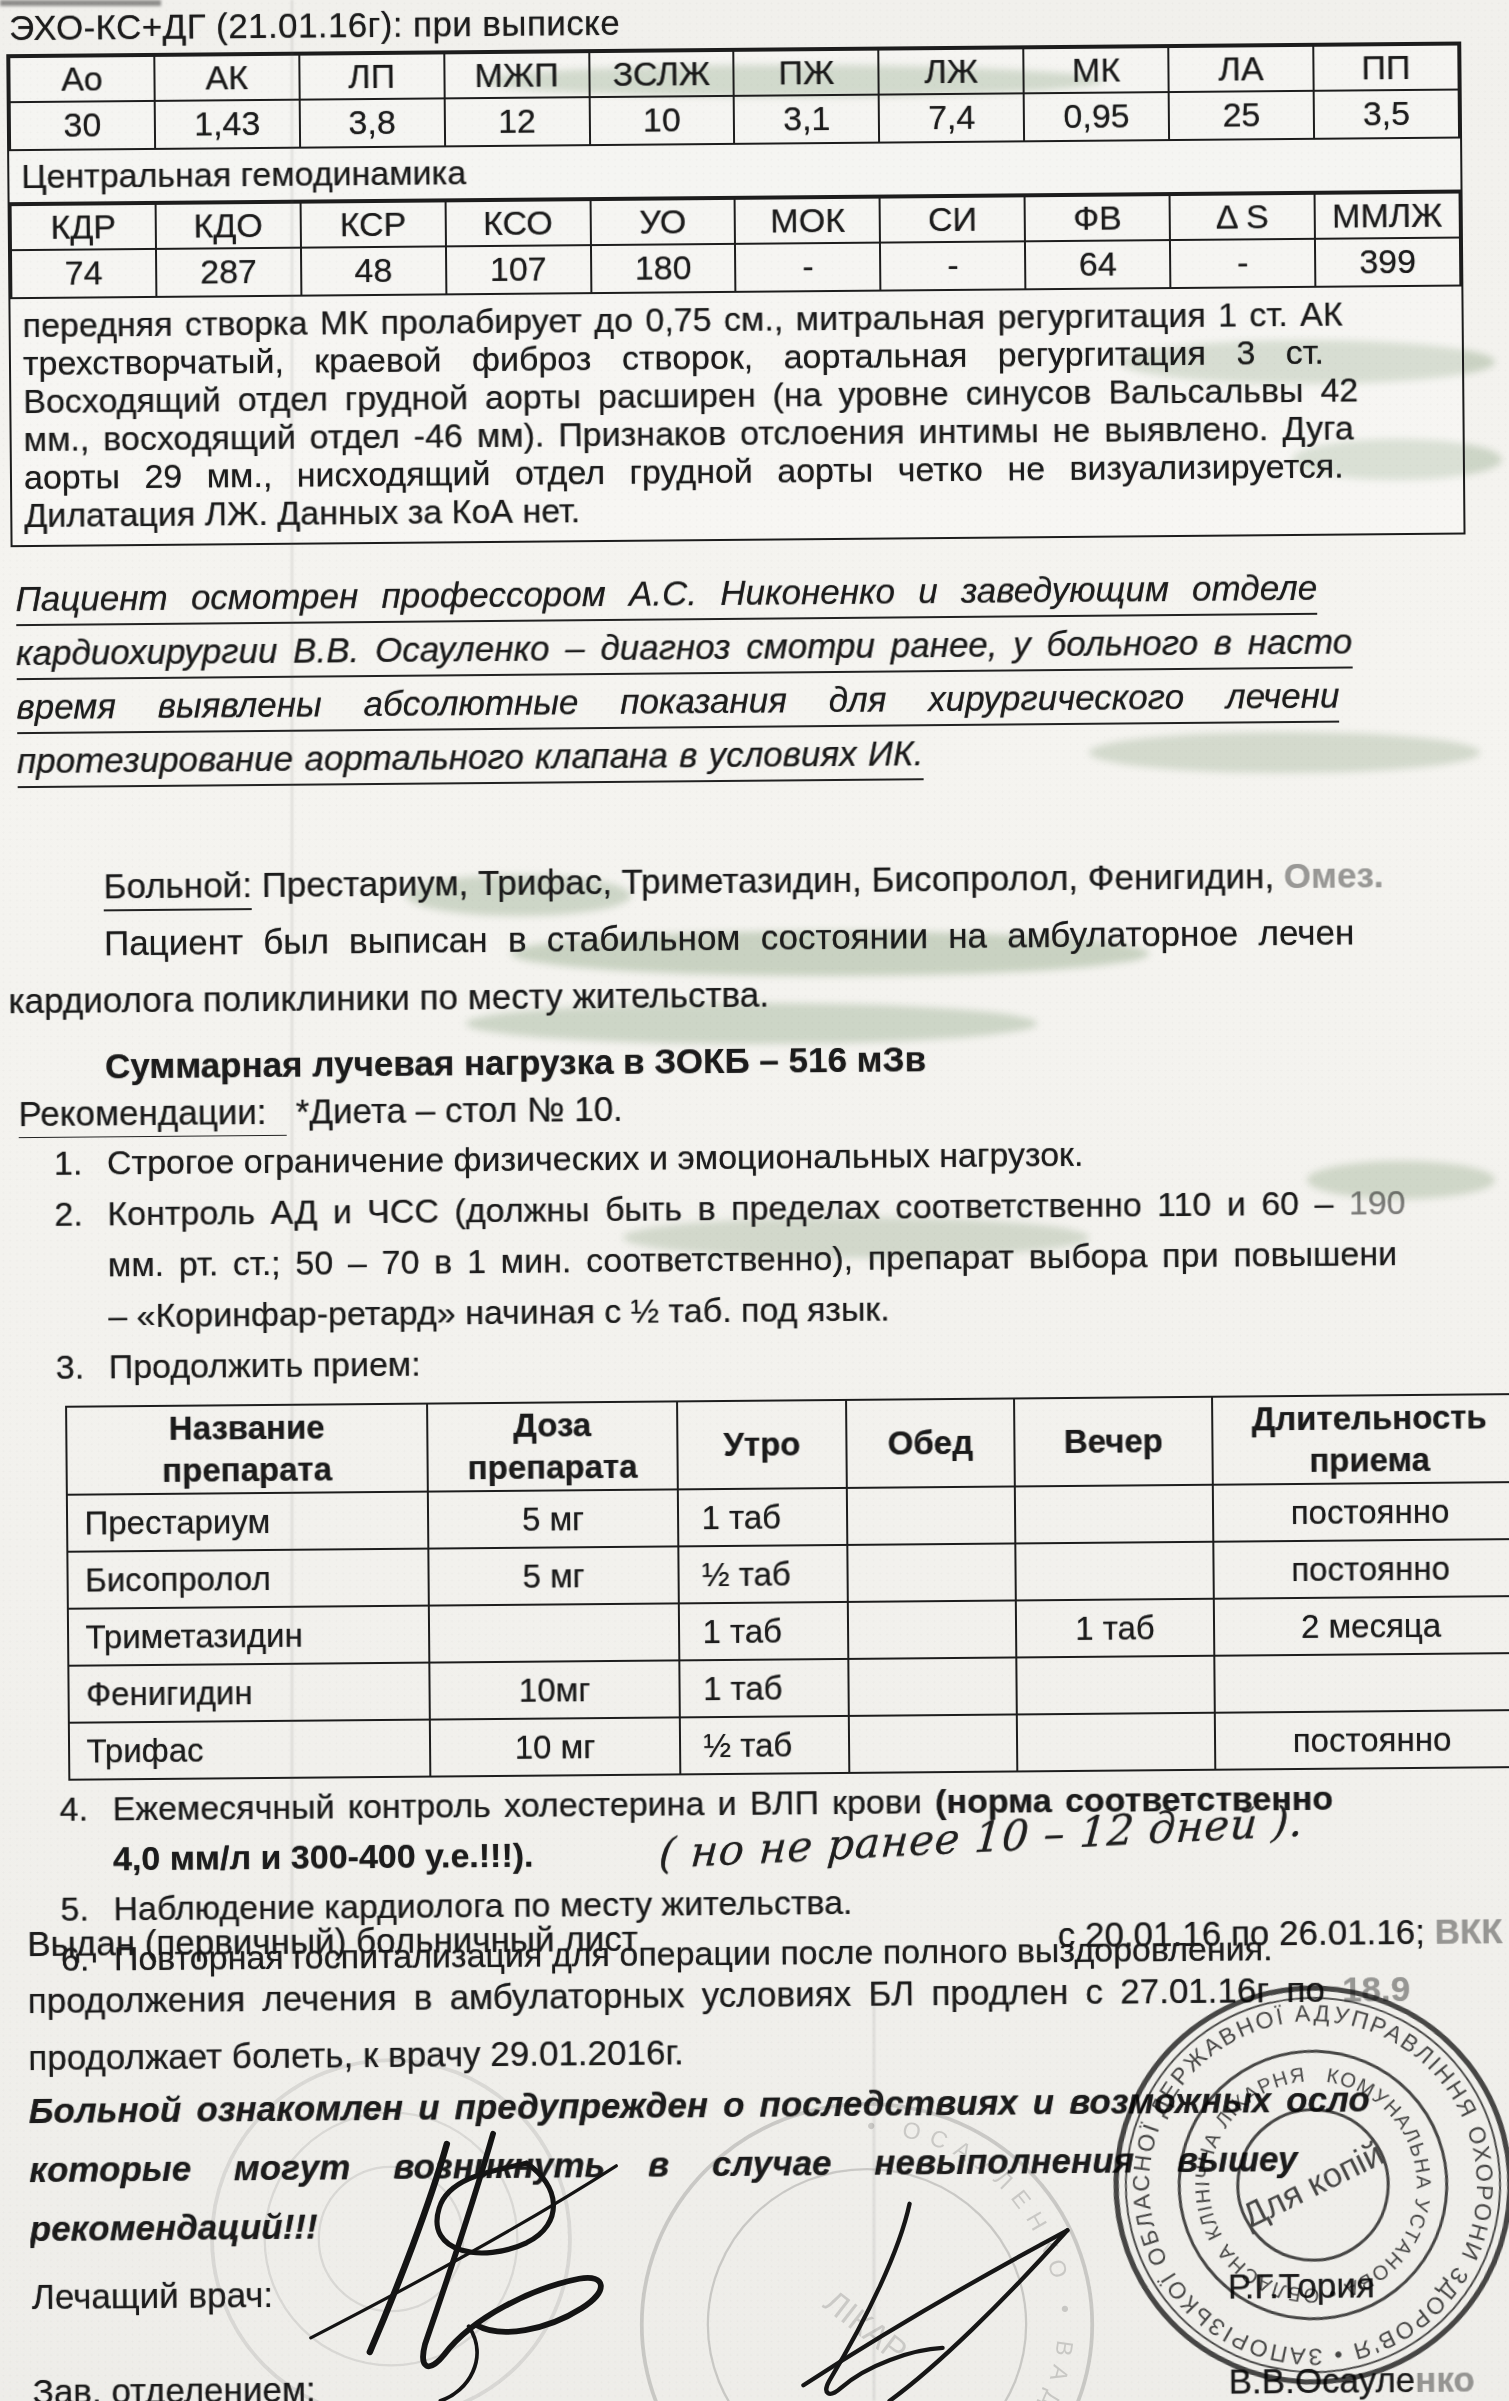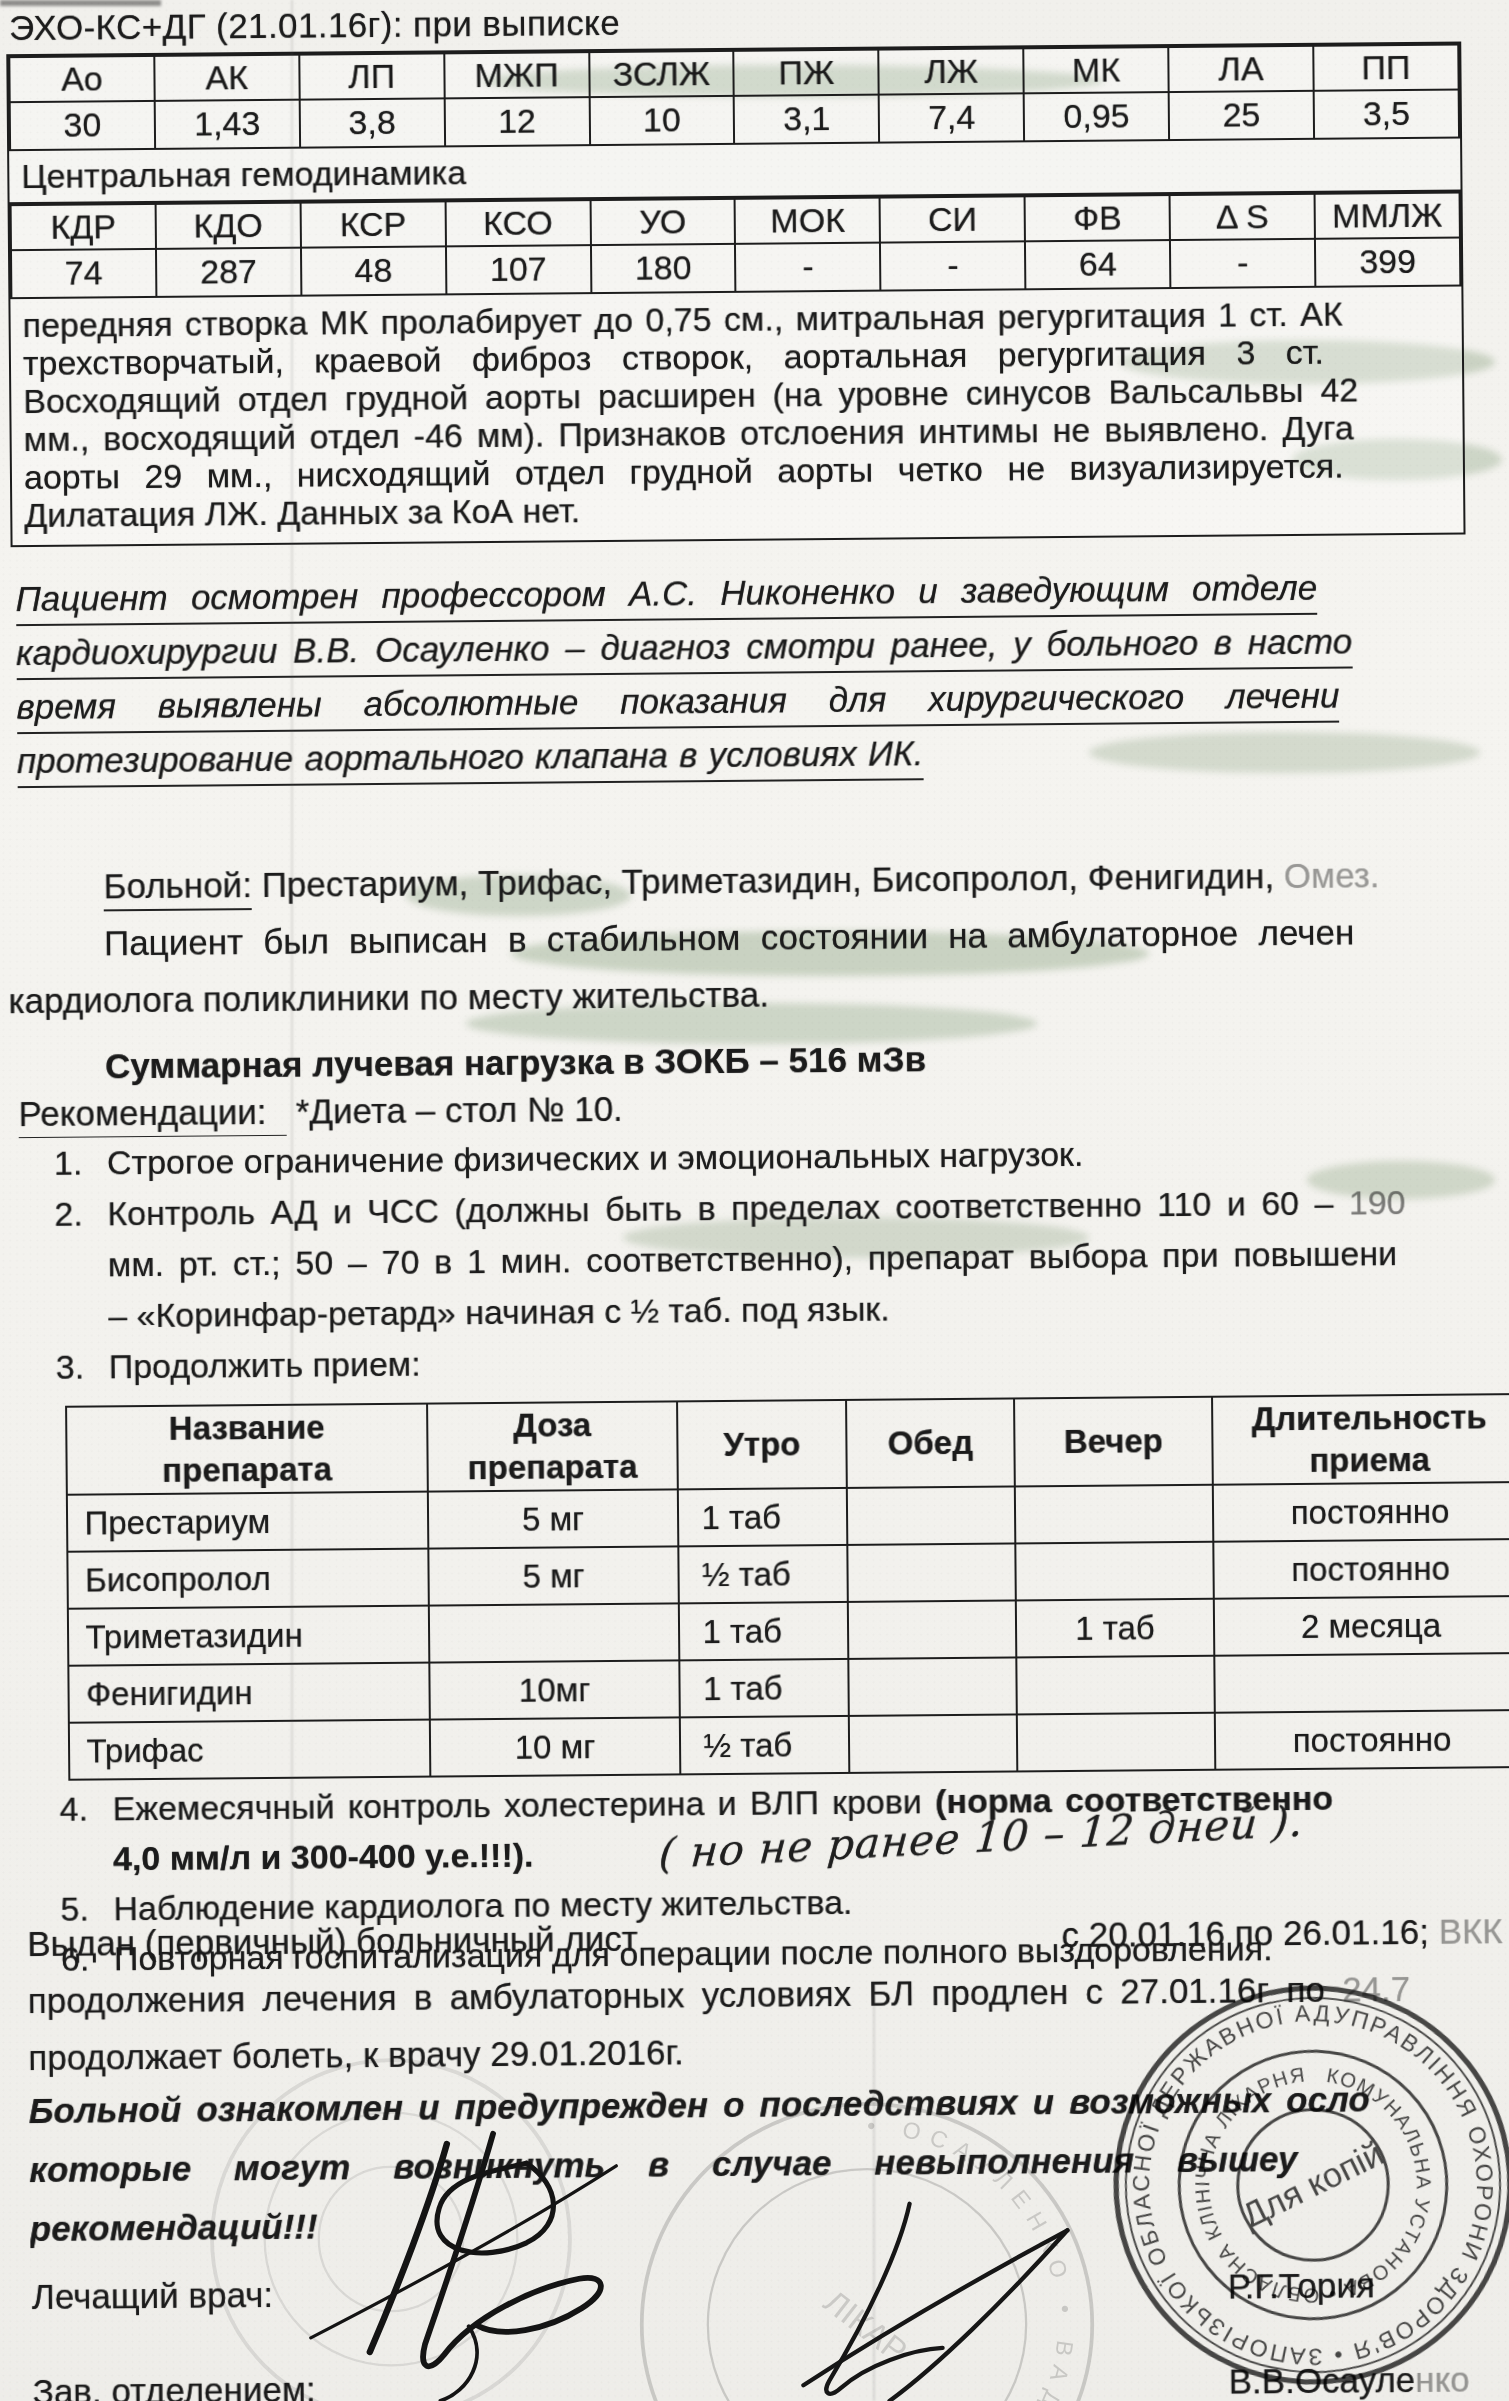--- a/index.html
+++ b/index.html
@@ -33,21 +33,21 @@
   .litext{padding-left:15px;flex:1;min-width:0;}
   .l68{height:51px;white-space:nowrap;overflow:hidden;}
   .l66{height:50px;white-space:nowrap;overflow:hidden;}
   .medtable{margin:7.5px 0 0 53px;width:1460px;}
   .medtable th,.medtable td{border:2.3px solid #1d1d1d;font-size:33px;overflow:hidden;white-space:nowrap;}
   .medtable th{font-weight:bold;height:84px;text-align:center;line-height:42px;}
   .medtable td{height:53px;}
   .cname{text-align:left;padding-left:16.5px;}
   .ccen{text-align:center;}
   .cutro{text-align:left;padding-left:22.5px;}
-  .fade{opacity:.42;} .fade2{opacity:.55;}
+  .fade{opacity:.42;font-weight:bold;} .fade2{opacity:.55;}
   .b{font-weight:bold;}
   .abs{position:absolute;}
   .sickleave{top:1924px;left:10.5px;width:1489px;font-size:35px;}
   .sickleave .ln{height:57px;white-space:nowrap;overflow:hidden;}
   .sl1{display:flex;justify-content:space-between;padding-right:13.5px;}
   .warning{top:2091px;left:10.5px;width:1496px;font-size:35px;font-weight:bold;font-style:italic;}
   .warning .ln{height:59px;white-space:nowrap;overflow:hidden;}
   .sigrow{left:0;width:1510px;height:68px;font-size:35px;}
   .siglabel{position:absolute;left:12px;top:0;}
   .signame{position:absolute;left:1208px;top:0;}
@@ -297,21 +297,21 @@
         </div>
     </div>
 
     <div class="abs handnote">( но не ранее 10 – 12 дней ).</div>
 
     <div class="abs sickleave">
       <div class="ln sl1">
         <span>Выдан (первичный) больничный лист</span>
         <span><span>с 20.01.16 по 26.01.16; </span><span class="fade">ВКК</span></span>
       </div>
-      <div class="ln" style="word-spacing:7.5px"><span>продолжения лечения в амбулаторных условиях БЛ продлен с 27.01.16г по </span><span class="fade">24.7</span></div>
+      <div class="ln" style="word-spacing:7.5px"><span>продолжения лечения в амбулаторных условиях БЛ продлен с 27.01.16г по </span><span class="fade">18.9</span></div>
       <div class="ln">продолжает болеть, к врачу 29.01.2016г.</div>
     </div>
 
     <div class="abs warning">
       <div class="ln" style="word-spacing:5.3px">Больной ознакомлен и предупрежден о последствиях и возможных осло</div>
       <div class="ln" style="word-spacing:33px">которые могут возникнуть в случае невыполнения вышеу</div>
       <div class="ln">рекомендаций!!!</div>
     </div>
 
     <div class="abs sigrow" style="top:2277px">

